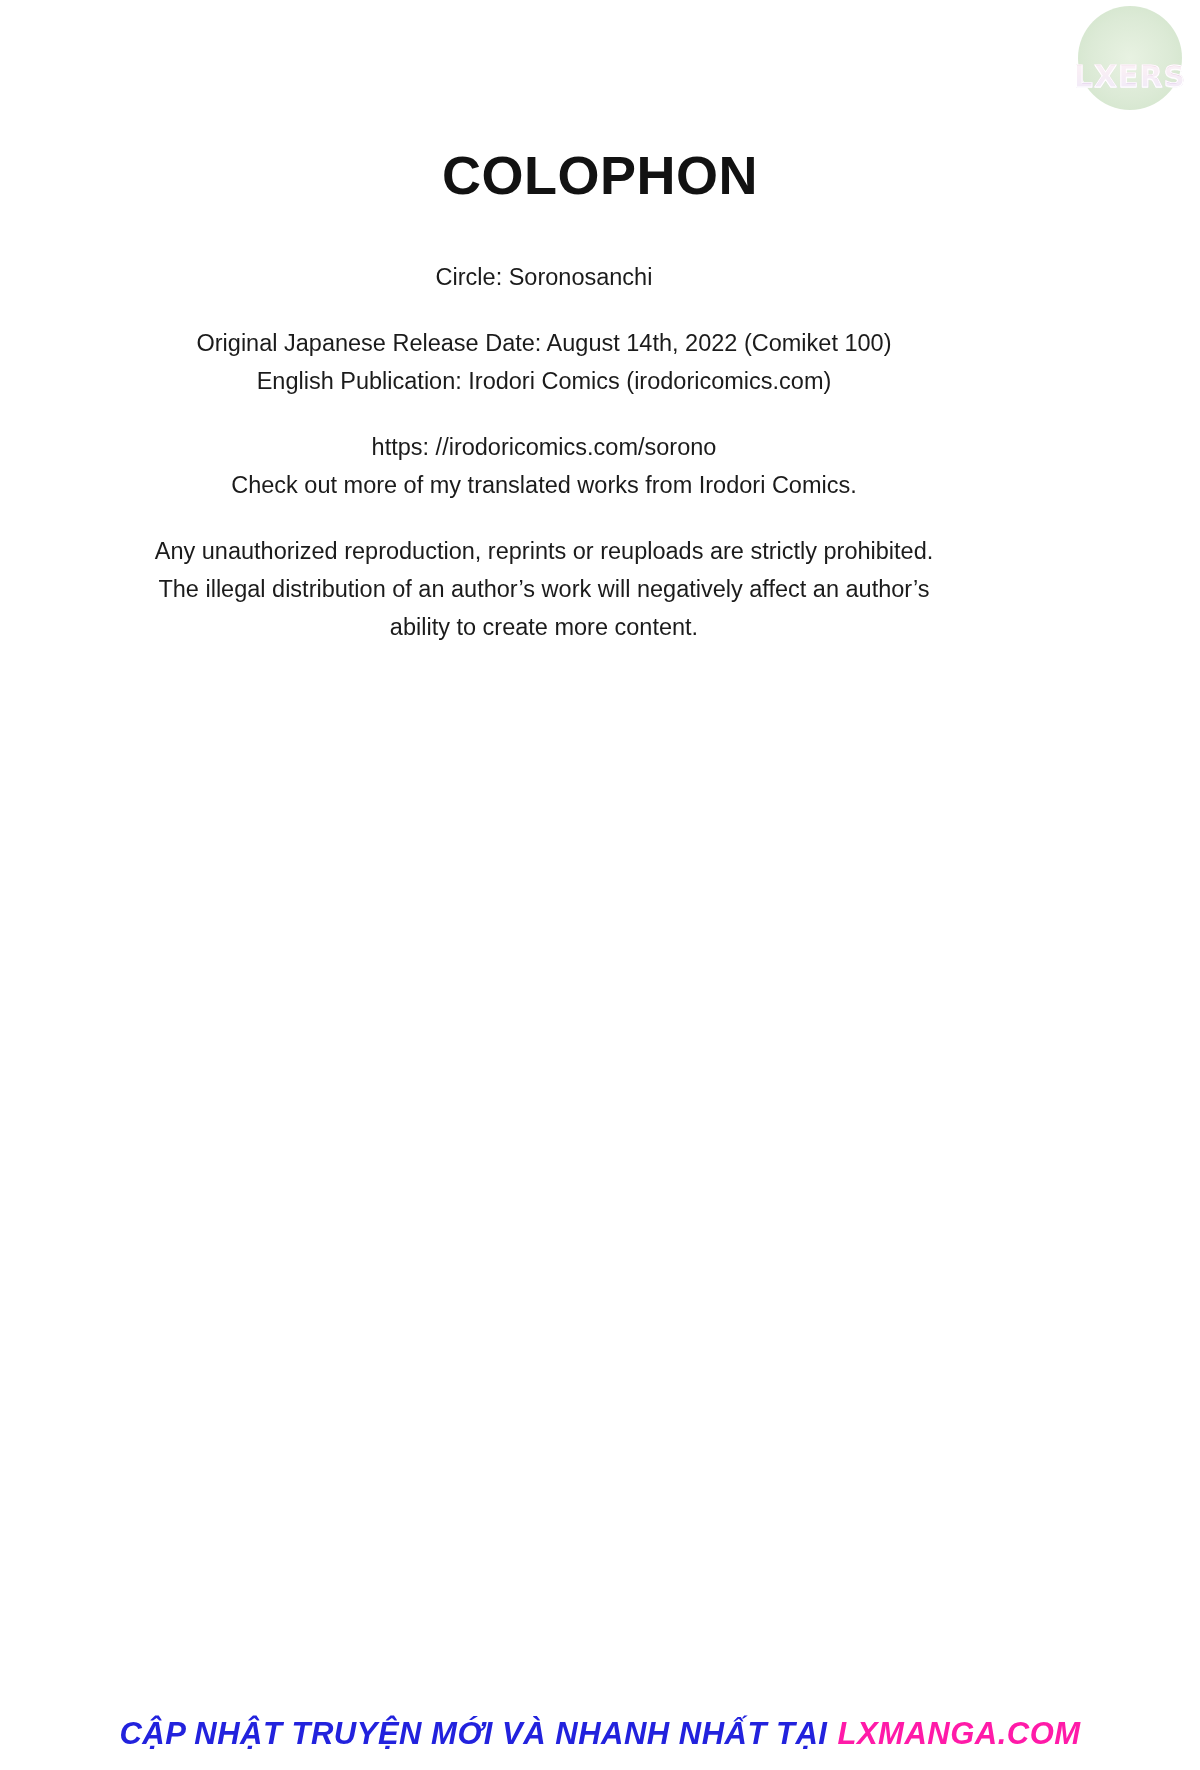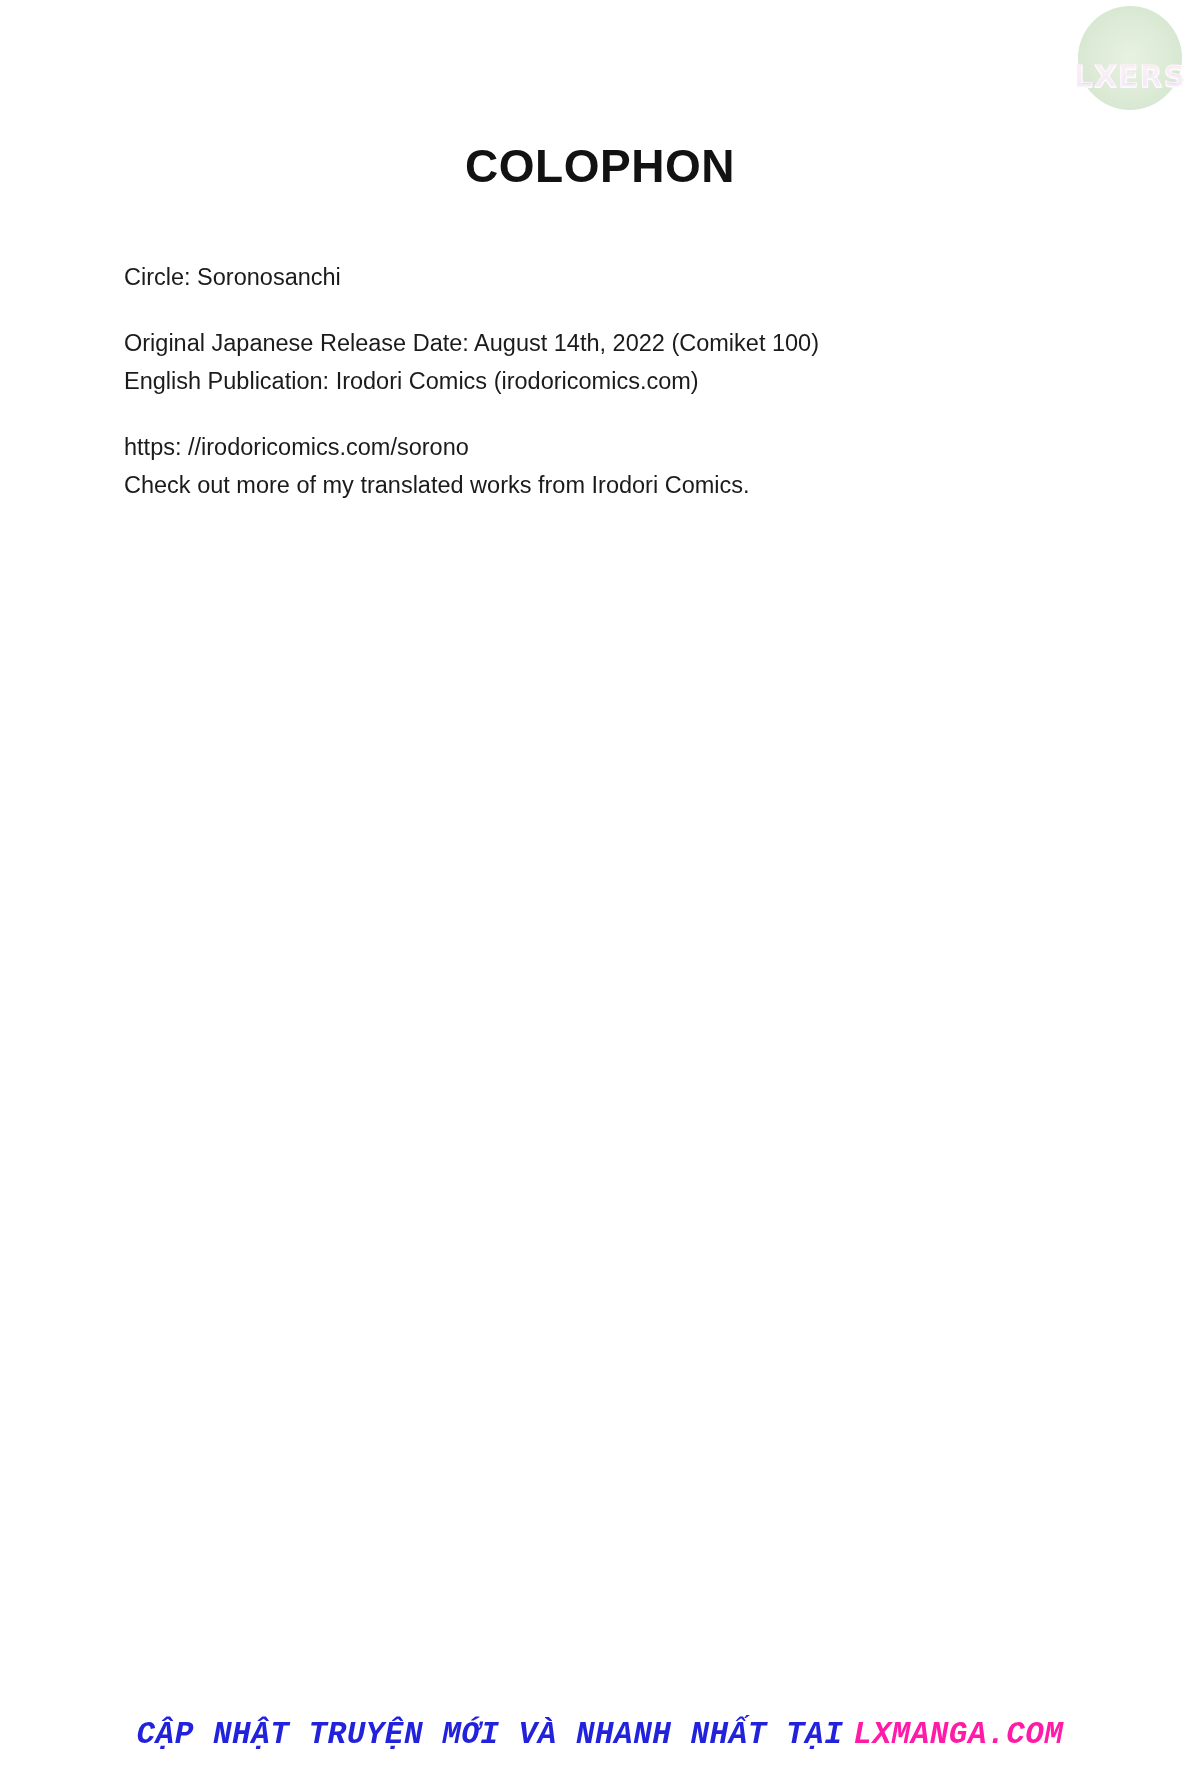--- a/index.html
+++ b/index.html
@@ -43,50 +43,51 @@
     margin-top: 37px;
   }
 
   
   .page-title {
     position: absolute;
     top: 108px;
     left: 0;
     width: 1200px;
     text-align: center;
-    font-size: 46px;
+    font-size: 54px;
     font-weight: bold;
     letter-spacing: 0.5px;
     color: #121212;
   }
 
   
   .content {
     position: absolute;
     top: 258px;
     left: 124px;
     width: 840px;
     font-size: 23.5px;
     line-height: 1.62;
     color: #1b1b1b;
+    text-align: center;
   }
   .para {
     margin: 0 0 28px 0;
   }
   .para:last-child { margin-bottom: 0; }
   .line { display: block; white-space: pre-wrap; }
 
   
   .footer-banner {
     position: absolute;
     left: 0;
     bottom: 18px;
     width: 1200px;
     text-align: center;
-    font-family: Liberation Mono, monospace;
+    font-family: Liberation Sans, sans-serif;
     font-style: italic;
     font-weight: bold;
     font-size: 31px;
     letter-spacing: 0.5px;
     white-space: nowrap;
   }
   .footer-main { color: #2222dd; }
   .footer-site {
     color: #ff1aa8;
     margin-left: 10px;
@@ -110,18 +111,23 @@
   <p class="para">
     <span class="line">Original Japanese Release Date: August 14th, 2022 (Comiket 100)</span>
     <span class="line">English Publication: Irodori Comics (irodoricomics.com)</span>
   </p>
 
   <p class="para">
     <span class="line">https: //irodoricomics.com/sorono</span>
     <span class="line">Check out more of my translated works from Irodori Comics.</span>
   </p>
 
+  <p class="para">
+    <span class="line">Any unauthorized reproduction, reprints or reuploads are strictly prohibited.</span>
+    <span class="line">The illegal distribution of an author’s work will negatively affect an author’s</span>
+    <span class="line">ability to create more content.</span>
+  </p>
 
 </div>
 
 <div class="footer-banner">
   <span class="footer-main">CẬP NHẬT TRUYỆN MỚI VÀ NHANH NHẤT TẠI</span><span class="footer-site">LXMANGA.COM</span>
 </div>
 
 </body></html>

